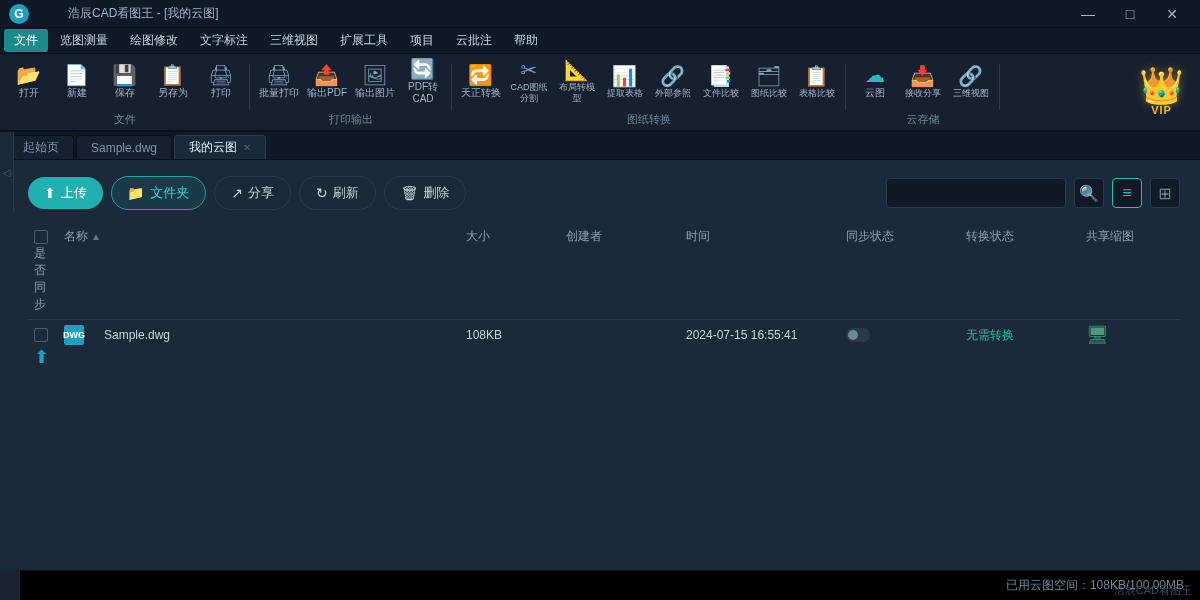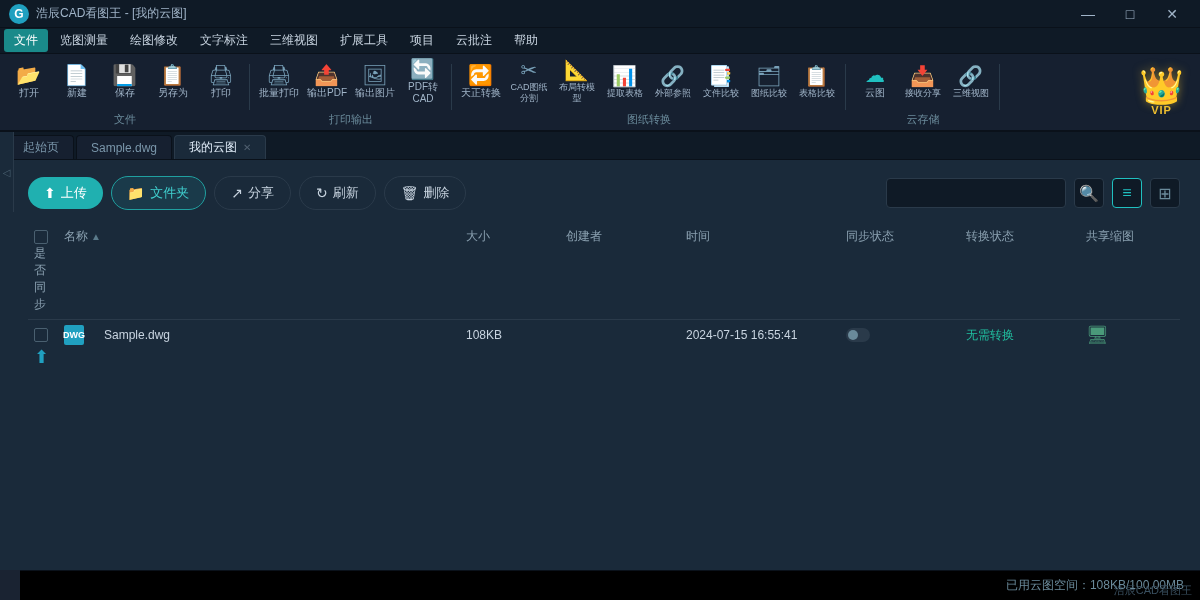--- a/index.html
+++ b/index.html
@@ -397,21 +397,21 @@
   </style>
 </head>
 <body>
 
 <div id="title-bar">
   <div id="title-left">
     <svg id="app-logo" viewBox="0 0 22 22">
       <circle cx="11" cy="11" r="10" fill="#20a0c0"></circle>
       <text x="11" y="15" text-anchor="middle" font-size="12" font-weight="bold" fill="#fff">G</text>
     </svg>
-    <span style="font-size:12px;color:#a0b4c8;">浩辰CAD看图王 - [我的云图]</span>
+    <span style="font-size:12px;color:#a0b4c8;margin-left:32px;">浩辰CAD看图王 - [我的云图]</span>
   </div>
   <div id="title-controls">
     <div class="title-btn">—</div>
     <div class="title-btn">□</div>
     <div class="title-btn close">✕</div>
   </div>
 </div>
 
 <div id="menu-bar">
   <div class="menu-item active">文件</div>

